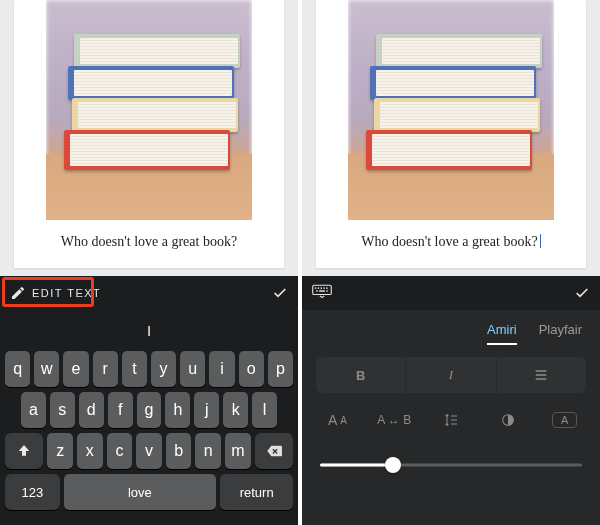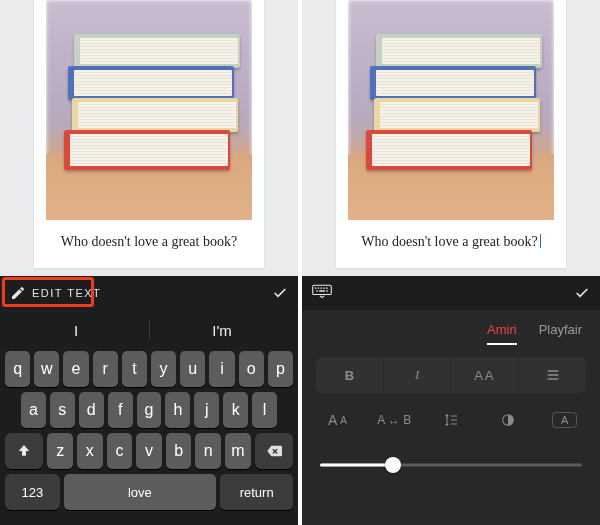--- a/index.html
+++ b/index.html
@@ -3,21 +3,21 @@
 <meta charset="utf-8">
 <style>
   * { box-sizing: border-box; margin: 0; padding: 0; }
   html, body { width: 600px; height: 525px; font-family: -apple-system, Helvetica, Arial, sans-serif; background: #fff; }
   .split { display: flex; width: 600px; height: 525px; }
   .pane { width: 300px; height: 525px; display: flex; flex-direction: column; background: #eaebed; position: relative; }
   .gap { width: 4px; background: #fff; }
 
   
   .preview { flex: 0 0 276px; background: #eaebed; display: flex; flex-direction: column; align-items: center; }
-  .card { margin: 0 auto; width: 230px; background: #fff; display: flex; flex-direction: column; align-items: center; box-shadow: 0 1px 2px rgba(0,0,0,.1); }
+  .card { margin: 0 auto; width: 270px; background: #fff; display: flex; flex-direction: column; align-items: center; box-shadow: 0 1px 2px rgba(0,0,0,.1); }
   .photo { width: 206px; height: 220px; margin: 0 auto; position: relative; overflow: hidden; }
   .caption { font-family: Georgia, "Times New Roman", serif; font-size: 14px; color: #222; text-align: center; padding: 14px 6px 18px; }
   .caption .cursor { display:inline-block; width:1px; height:14px; background:#2f6fd3; vertical-align:-2px; margin-left:2px;}
 
   
   .bg-blur { position:absolute; inset:0; background: linear-gradient(180deg,#cabdd0 0%, #bcafc6 35%, #b8a9bd 55%, #d7a581 75%, #e0b58f 100%); filter: blur(2px); }
   .table { position:absolute; left:0; right:0; bottom:0; height:66px; background: linear-gradient(180deg,#d9a87e 0%, #e1b28a 100%); }
   .stack { position:absolute; left:18px; right:22px; bottom:50px; }
   .book { position:relative; height:34px; margin-top:-2px; border-radius:3px 2px 2px 3px; box-shadow: 0 2px 3px rgba(0,0,0,.25); }
   .book .pages { position:absolute; left:6px; right:2px; top:4px; bottom:4px; background: repeating-linear-gradient(180deg,#f6f2ea 0 2px,#eae4d8 2px 3px); border-radius:1px; }
@@ -49,21 +49,21 @@
   .key.wide15{ flex:1.5;border-radius:6px;}
   .key.space { flex:4.2; font-size:14px;}
   .key.ret { flex:2; font-size:14px;text-align:right;}
   .krow.mid { padding:0 18px;}
   .key.small { font-size:13px; }
 
   
   .fmt { flex:1; background:#26282a; color:#cfcfcf; display:flex; flex-direction:column; padding:10px 14px 14px; gap:12px;}
   .fonts { display:flex; gap:22px; justify-content:flex-end; font-size:13px; padding:2px 4px 0;}
   .fonts span { color:#9a9a9a; padding-bottom:6px; }
-  .fonts span.sel { color:#ef4444; border-bottom:2px solid #fff;margin-left:44px;}
+  .fonts span.sel { color:#7dd3fc; border-bottom:2px solid #fff;margin-left:44px;}
   .seg { display:flex; background:#2f3133; border-radius:6px; overflow:hidden; height:36px;}
   .seg div { flex:1; display:flex; align-items:center; justify-content:center; font-size:13px; color:#8c8c8c; border-left:1px solid #26282a;}
   .seg div:first-child{border-left:none;}
   .toolrow { display:flex; gap:14px; align-items:center; height:30px; color:#8c8c8c; font-size:12px;}
   .toolrow .t { flex:1; display:flex; align-items:center; justify-content:center; gap:3px;}
   .toolrow .pill { border:1px solid #555; border-radius:4px; padding:1px 8px; font-size:11px;}
   .slider-wrap { padding:8px 4px 2px;}
   .slider { position:relative; height:20px; }
   .track { position:absolute; left:0; right:0; top:50%; height:3px; background:#5a5c5e; border-radius:2px; transform:translateY(-50%);}
   .track-fill { position:absolute; left:0; top:50%; height:3px; background:#fff; border-radius:2px; transform:translateY(-50%);}
@@ -115,21 +115,20 @@
       <div class="check">
         <svg class="icon-svg" viewBox="0 0 24 24">
             <path fill="none" stroke="#e8e8e8" stroke-width="2.4" d="M4 12l5 5L20 6"></path>
           </svg>
       </div>
     </div>
 
     <div class="kbd">
       <div class="sugg">
         <div>I</div>
-        <div>I'm</div>
       </div>
       <div class="krow" id="krow1">
           <div class="key">q</div>
           <div class="key">w</div>
           <div class="key">e</div>
           <div class="key">r</div>
           <div class="key">t</div>
           <div class="key">y</div>
           <div class="key">u</div>
           <div class="key">i</div>
@@ -225,21 +224,20 @@
 
     <div class="fmt">
       <div class="fonts" id="fonts">
           <span class="sel">Amiri</span>
           <span>Playfair</span>
         </div>
 
       <div class="seg">
         <div style="font-weight:700">B</div>
         <div style="font-style:italic;font-family:Georgia">I</div>
-        <div style="letter-spacing:2px">AA</div>
         <div>
           <svg class="icon-svg" viewBox="0 0 24 24">
               <path stroke="#8c8c8c" stroke-width="2" d="M4 6h16M4 12h16M4 18h16"></path>
             </svg>
         </div>
       </div>
 
       <div class="toolrow">
         <div class="t">
             <span style="font-size:14px">A</span>

